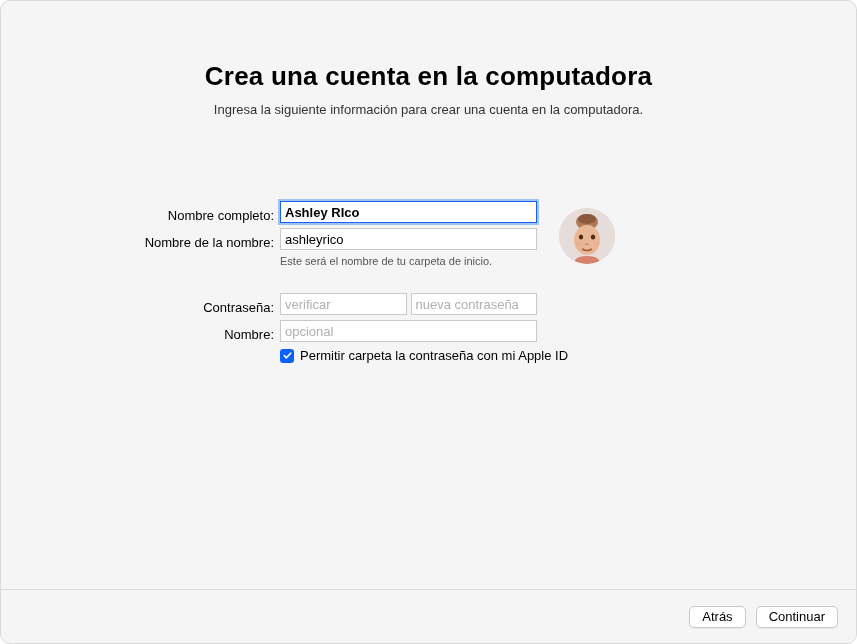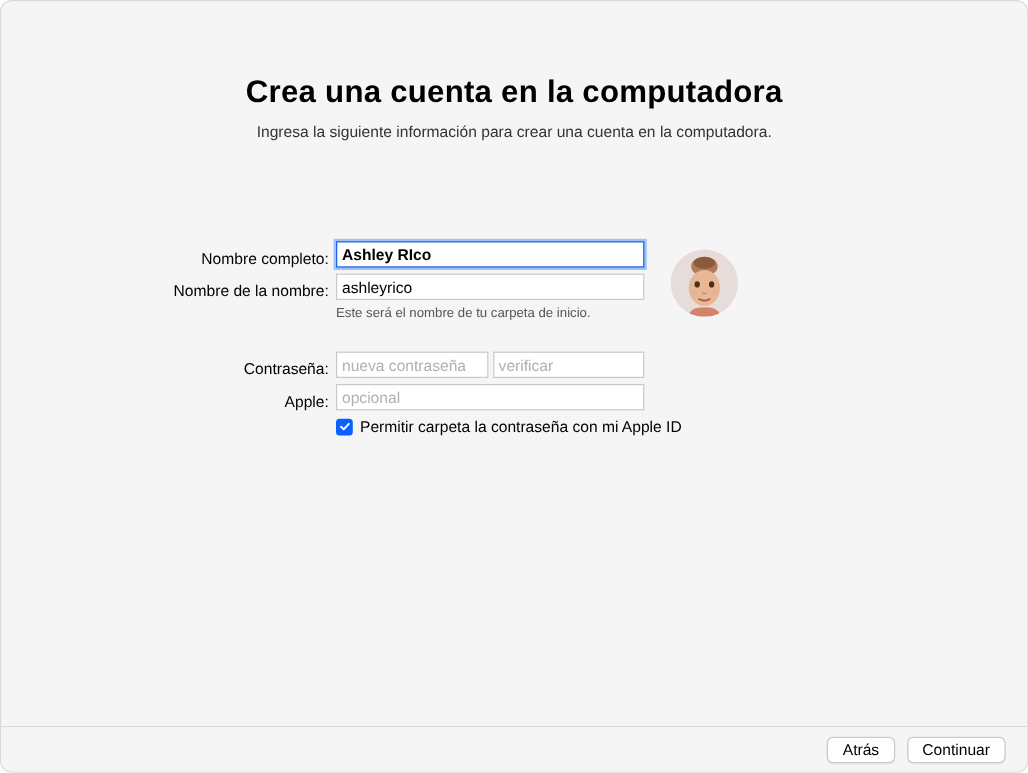--- a/index.html
+++ b/index.html
@@ -125,21 +125,21 @@
     }
     .avatar svg {
       width: 56px;
       height: 56px;
     }
     .footer {
       position: absolute;
       bottom: 0;
       left: 0;
       right: 0;
-      height: 38px;
+      height: 54px;
       border-top: 1px solid #d9d9d9;
       display: flex;
       align-items: center;
       justify-content: flex-end;
       padding-right: 18px;
       gap: 10px;
       background: #f5f5f5;
       border-radius: 0 0 10px 10px;
     }
     .btn {
@@ -194,27 +194,27 @@
       <div class="label-col">Nombre de la nombre:</div>
       <div class="input-col">
         <input type="text" class="text-input" value="ashleyrico" style="">
       </div>
     </div>
     <div class="hint">Este será el nombre de tu carpeta de inicio.</div>
 
     <div class="form-row">
       <div class="label-col">Contraseña:</div>
       <div class="input-col">
+        <input type="password" class="text-input pw-half" placeholder="verificar" style="">
         <input type="password" class="text-input pw-half" placeholder="nueva contraseña" style="">
-        <input type="password" class="text-input pw-half" placeholder="verificar" style="">
       </div>
     </div>
 
     <div class="form-row" style="margin-top:2px">
-      <div class="label-col">Apple:</div>
+      <div class="label-col">Nombre:</div>
       <div class="input-col">
         <input type="text" class="text-input" placeholder="opcional" style="">
       </div>
     </div>
 
     <div class="checkbox-row">
       <div class="checkbox">
         <svg viewBox="0 0 12 12">
           <path d="M2.5 6.2 L4.8 8.5 L9.5 3.5" stroke="#fff" stroke-width="1.8" fill="none" stroke-linecap="round" stroke-linejoin="round"></path>
         </svg>

